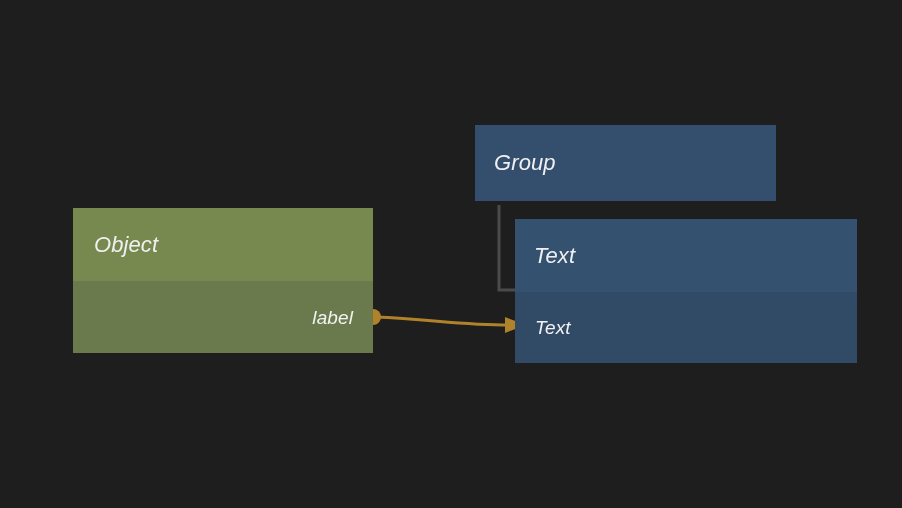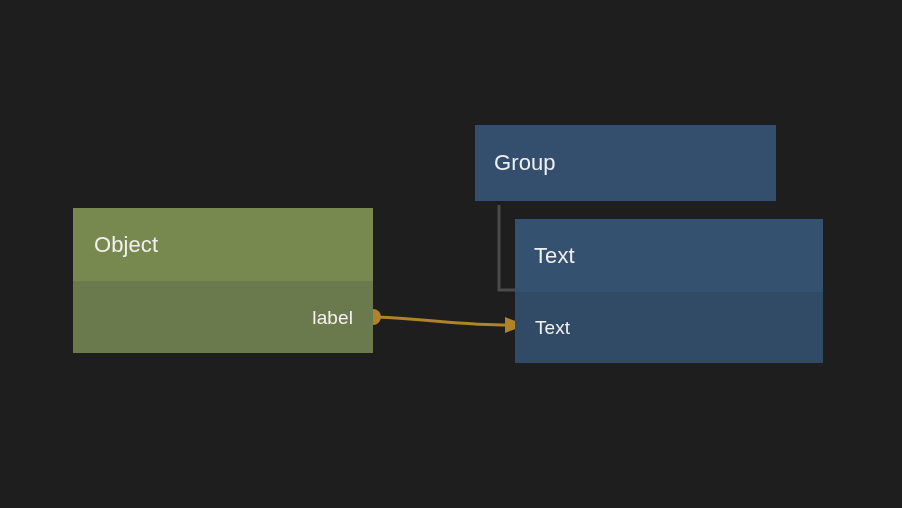--- a/index.html
+++ b/index.html
@@ -20,20 +20,21 @@
     position: absolute;
     left: 0; top: 0;
     width: 902px;
     height: 508px;
     background: #1e1e1e;
   }
   .node {
     position: absolute;
     box-sizing: border-box;
     overflow: hidden;
+    font-style: italic;
   }
   .node-header {
     box-sizing: border-box;
     display: flex;
     align-items: center;
     width: 100%;
   }
   .node-body {
     box-sizing: border-box;
     display: flex;
@@ -85,21 +86,21 @@
   #node-group .node-header {
     height: 76px;
     background: #344f6e;
     padding-left: 19px;
   }
 
   
   #node-text {
     left: 515px;
     top: 219px;
-    width: 308px;
+    width: 342px;
     height: 144px;
   }
   #node-text .node-header {
     height: 73px;
     background: #355170;
     padding-left: 19px;
   }
   #node-text .node-body {
     height: 71px;
     background: #314a66;

